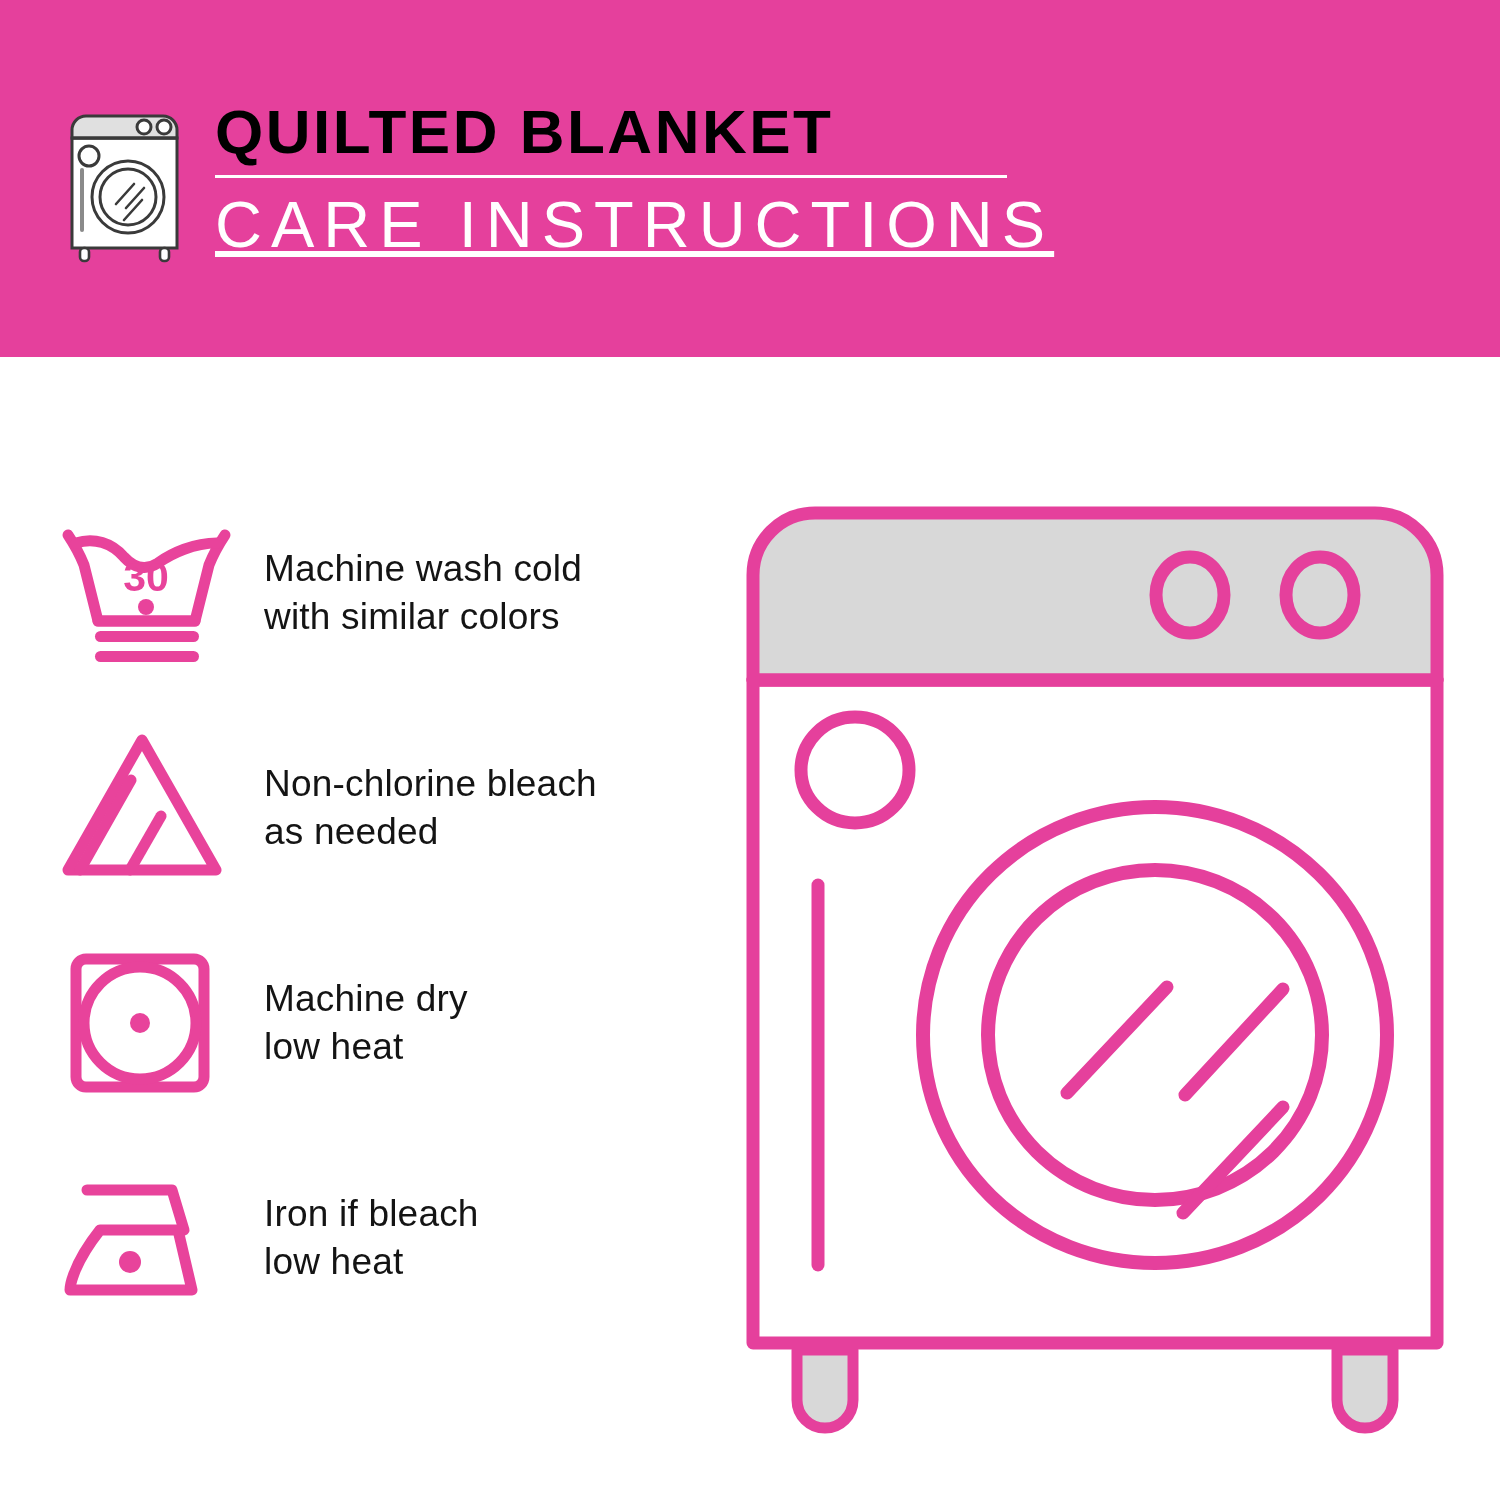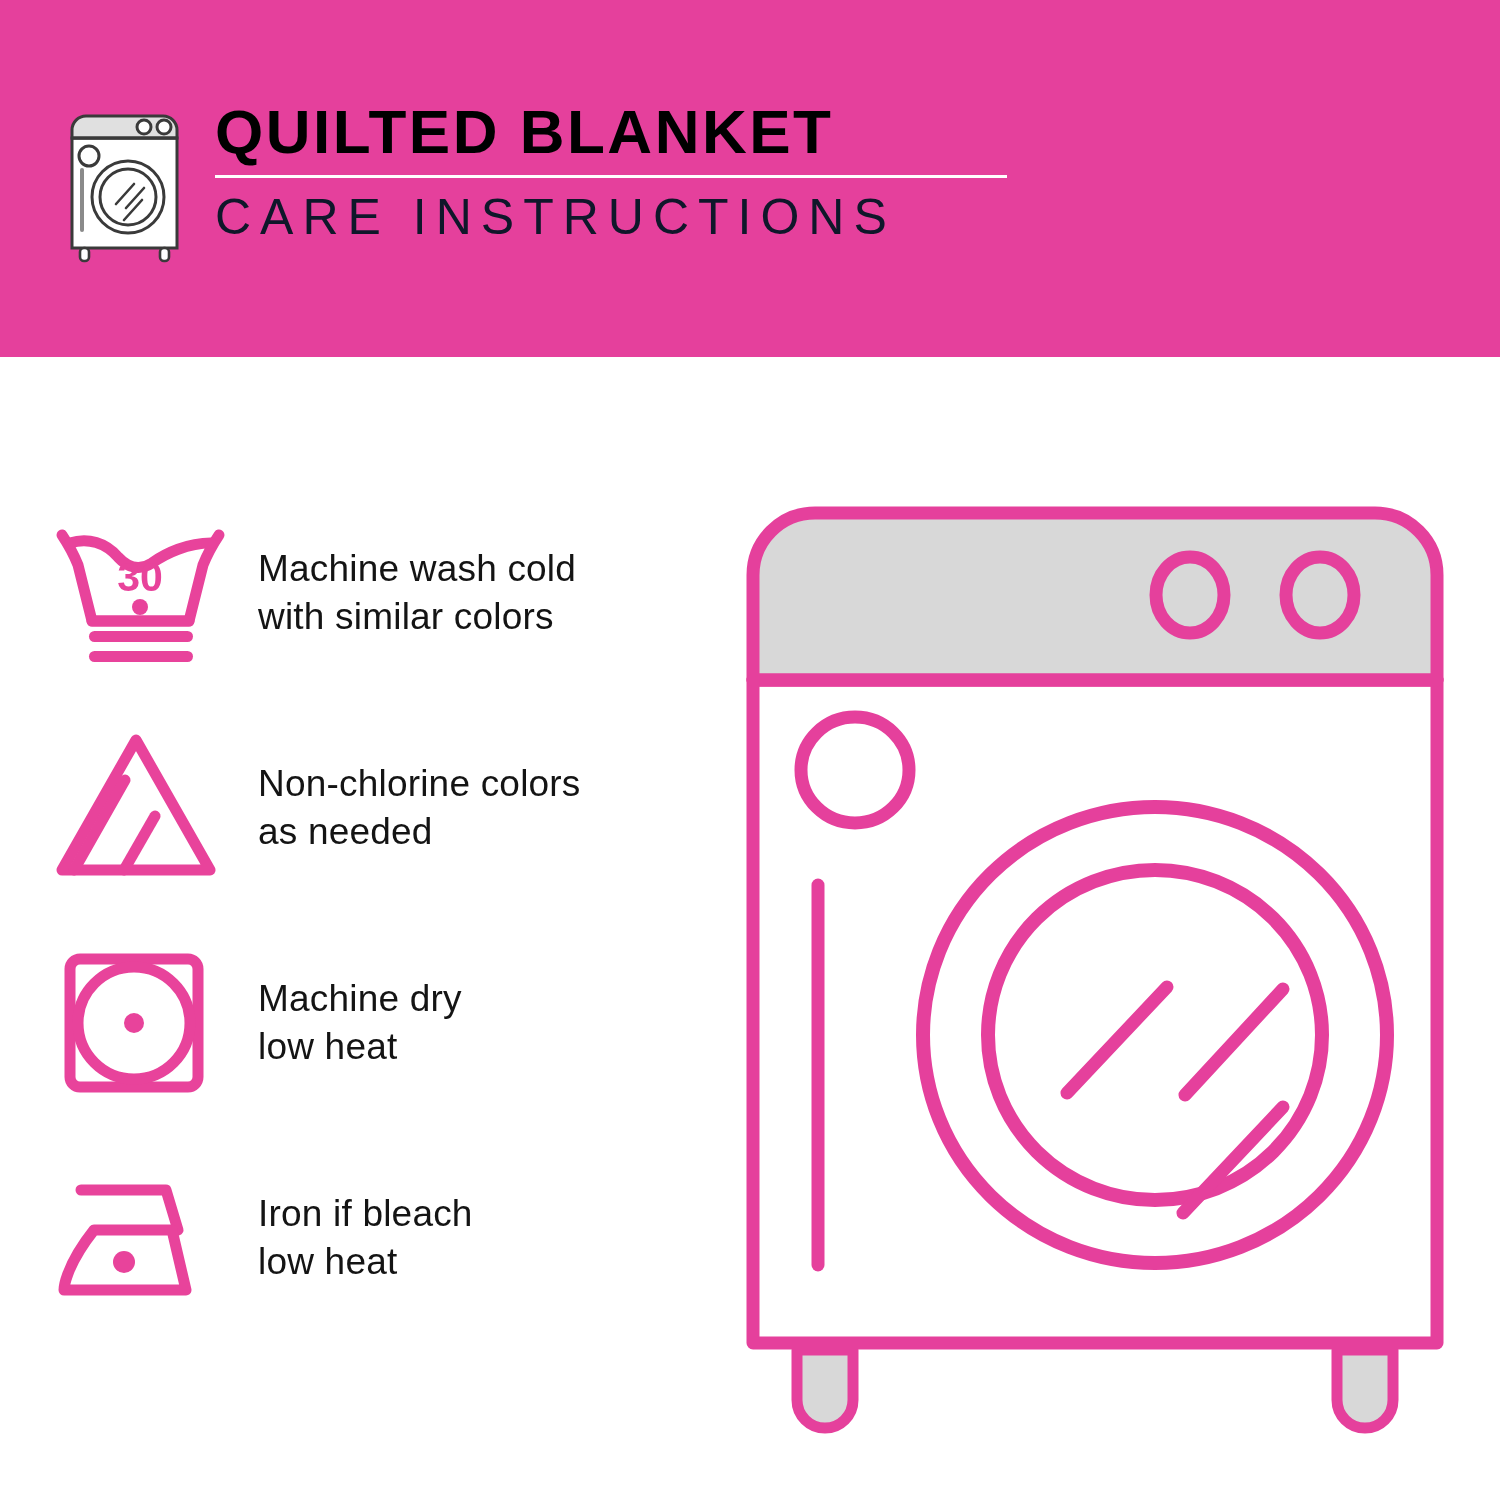--- a/index.html
+++ b/index.html
@@ -46,32 +46,33 @@
     line-height:1.02;
     white-space:nowrap;
   }
   .title-rule {
     width:792px;
     height:3px;
     background:#ffffff;
     margin:12px 0 14px 0;
   }
   .title-sub {
-    color:#0f172a;
-    font-size:50px;
+    color:#ffffff;
+    font-size:65px;
     font-weight:300;
     letter-spacing:9px;
     line-height:1.02;
     white-space:nowrap;
+    text-decoration:underline;
   }
 
   
   .care-list {
     position:absolute;
-    left:48px; top:505px;
+    left:54px; top:505px;
     width:660px;
   }
   .care-row {
     display:flex;
     align-items:center;
     height:175px;
   }
   .care-row + .care-row { margin-top:40px; }
   .care-symbol {
     width:185px; height:160px;
@@ -173,21 +174,21 @@
       <span class="care-symbol">
         <svg viewBox="0 0 185 160" xmlns="http://www.w3.org/2000/svg">
           <g fill="none" stroke="#e8439b" stroke-width="11" stroke-linecap="round" stroke-linejoin="round">
             <path d="M88 12 L162 142 L14 142 Z"></path>
             <line x1="77" y1="52" x2="26" y2="142"></line>
             <line x1="107" y1="88" x2="76" y2="142"></line>
           </g>
         </svg>
       </span>
       <div class="care-text">
-        <span class="ln">Non-chlorine colors</span>
+        <span class="ln">Non-chlorine bleach</span>
         <span class="ln">as needed</span>
       </div>
     </div>
 
     <div class="care-row">
       <span class="care-symbol">
         <svg viewBox="0 0 185 160" xmlns="http://www.w3.org/2000/svg">
           <g fill="none" stroke="#e8439b" stroke-width="11" stroke-linejoin="round">
             <rect x="22" y="16" width="128" height="128" rx="10"></rect>
             <circle cx="86" cy="80" r="56"></circle>

